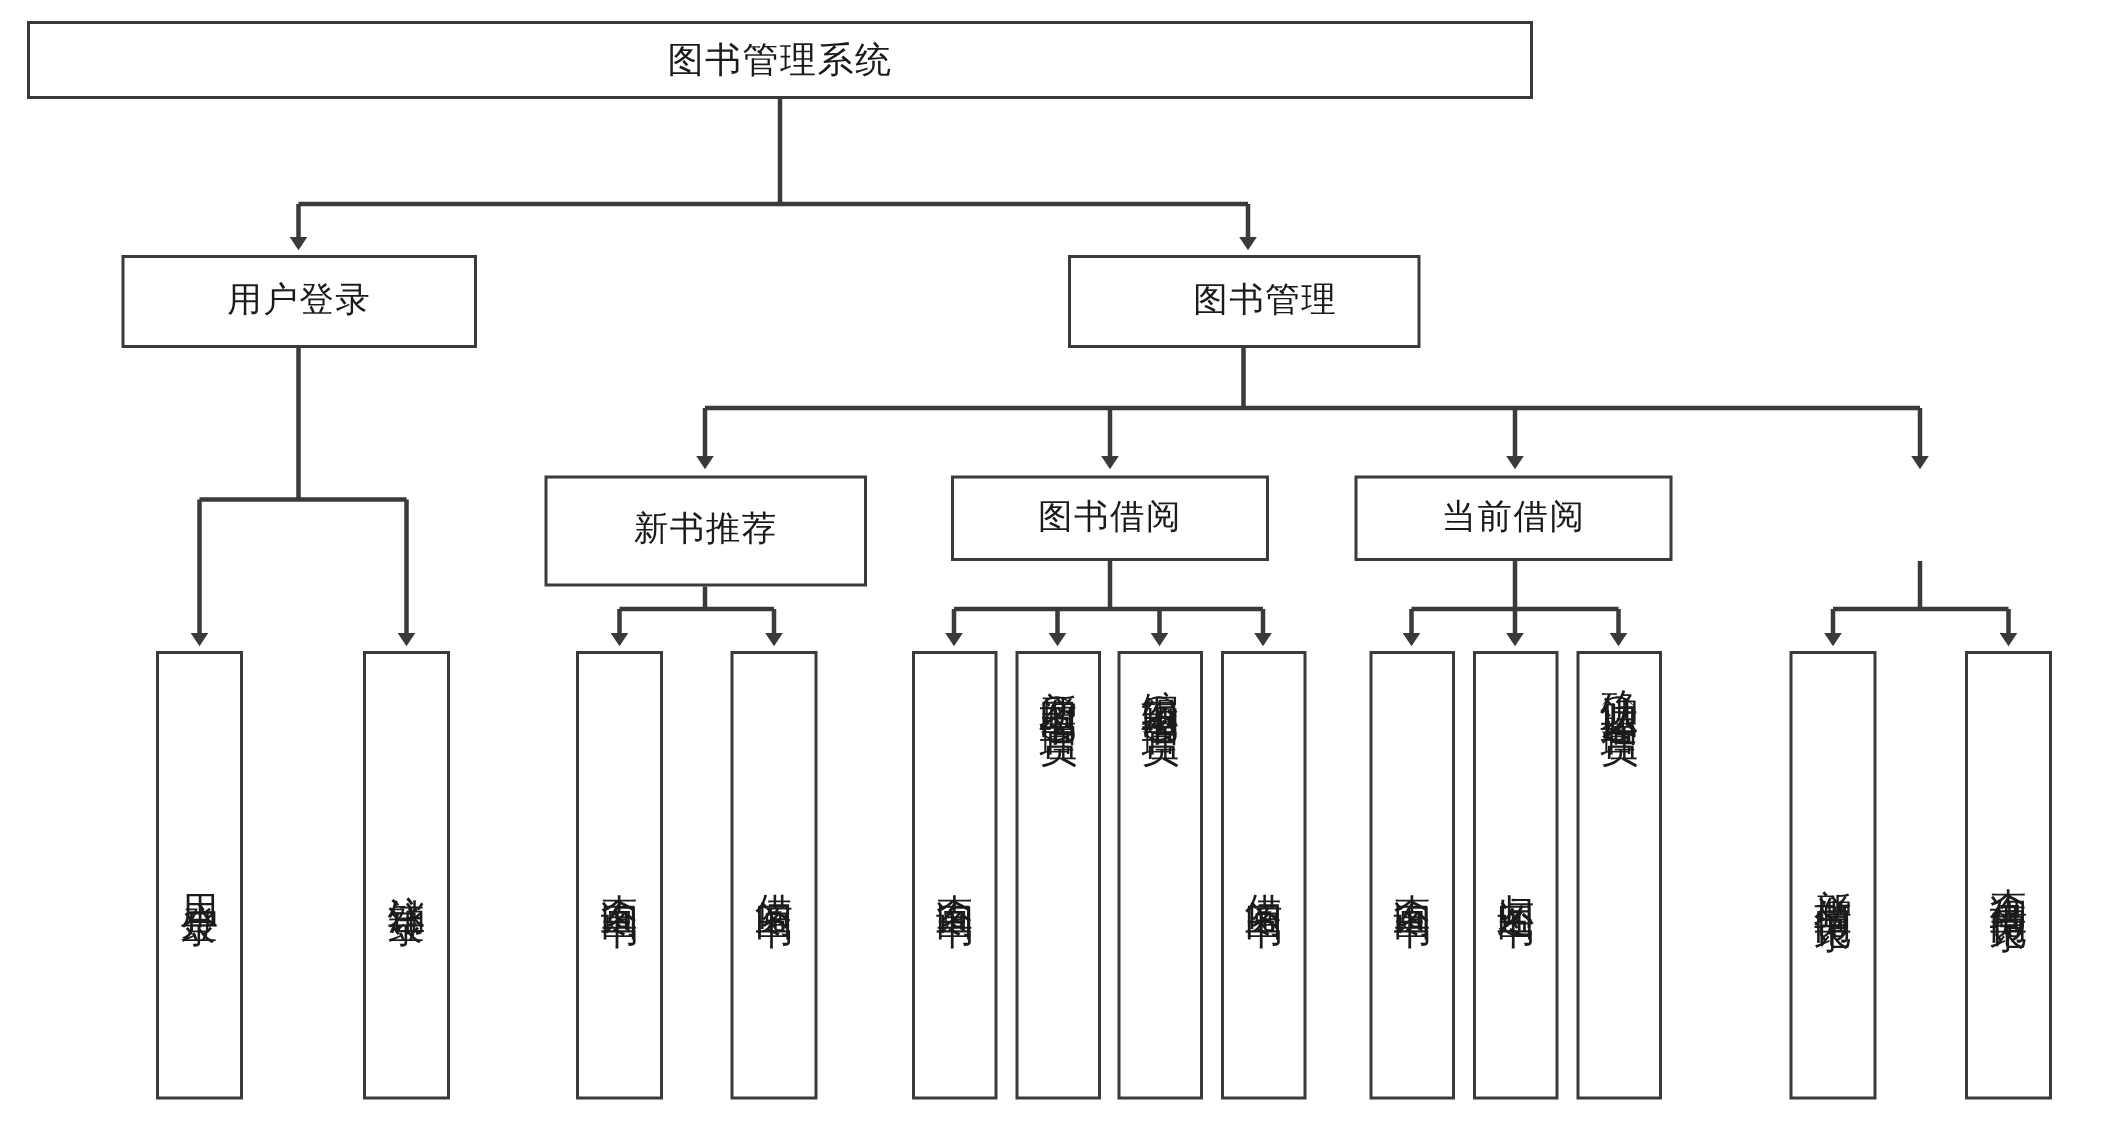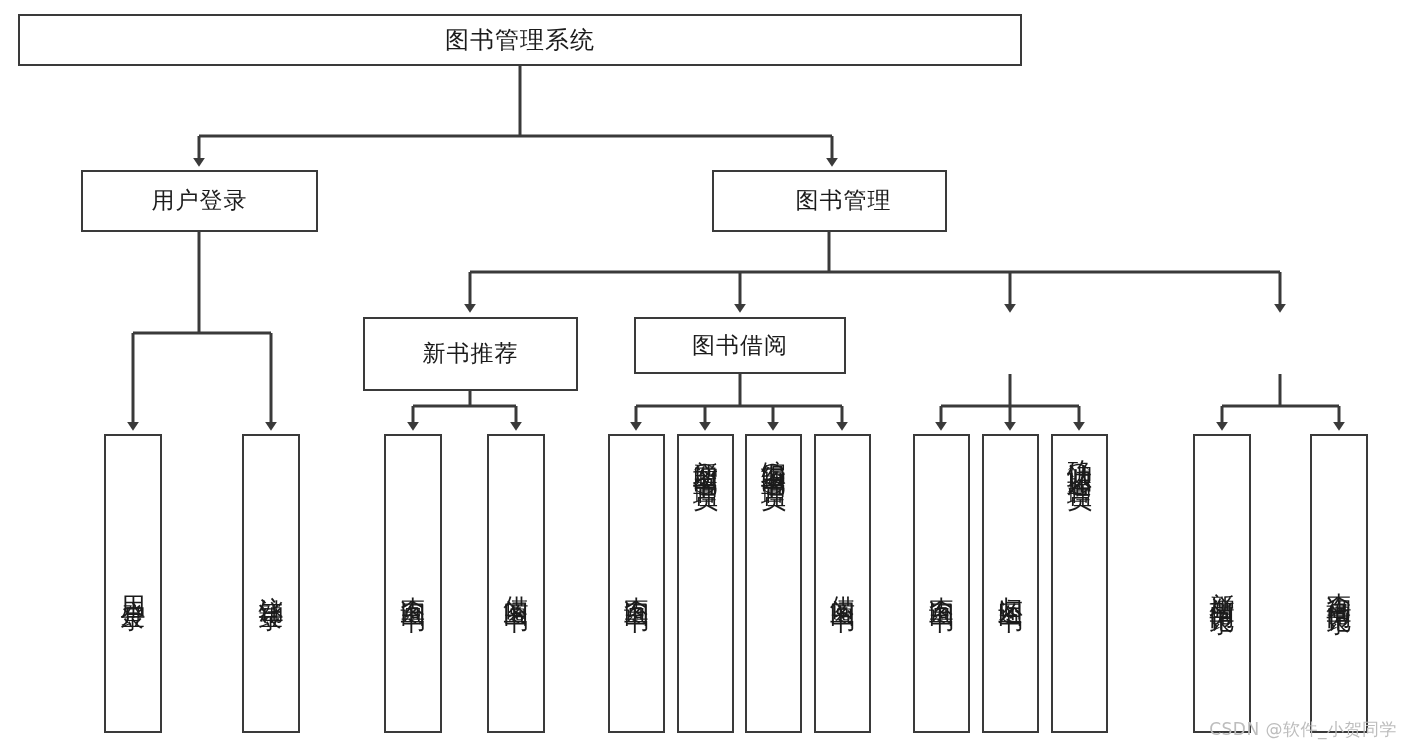--- a/index.html
+++ b/index.html
@@ -143,20 +143,23 @@
   <div class="node horiz" style="left:712px; top:170px; width:235px; height:62px;padding-left:28px;">
     <span class="lbl">图书管理</span>
   </div>
 
   <div class="node horiz" style="left:363px; top:317px; width:215px; height:74px;">
     <span class="lbl">新书推荐</span>
   </div>
   <div class="node horiz" style="left:634px; top:317px; width:212px; height:57px;">
     <span class="lbl">图书借阅</span>
   </div>
+  <div class="node horiz" style="left:903px; top:317px; width:212px; height:57px;">
+    <span class="lbl">当前借阅</span>
+  </div>
 
   <div class="node vert mid" style="left:104px; top:434px; width:58px; height:299px;">
     <span class="lbl">用户登录</span>
   </div>
   <div class="node vert mid" style="left:242px; top:434px; width:58px; height:299px;">
     <span class="lbl">注销登录</span>
   </div>
 
   <div class="node vert mid" style="left:384px; top:434px; width:58px; height:299px;">
     <span class="lbl">查询图书</span>
@@ -188,14 +191,13 @@
     <span class="lbl">确认归还（管理员）</span>
   </div>
 
   <div class="node vert mid" style="left:1193px; top:434px; width:58px; height:299px;">
     <span class="lbl">新增借阅记录</span>
   </div>
   <div class="node vert mid" style="left:1310px; top:434px; width:58px; height:299px;">
     <span class="lbl">查询借阅记录</span>
   </div>
 
-  <div class="watermark">CSDN @软件_小贺同学</div>
 </div>
 
 </body></html>

